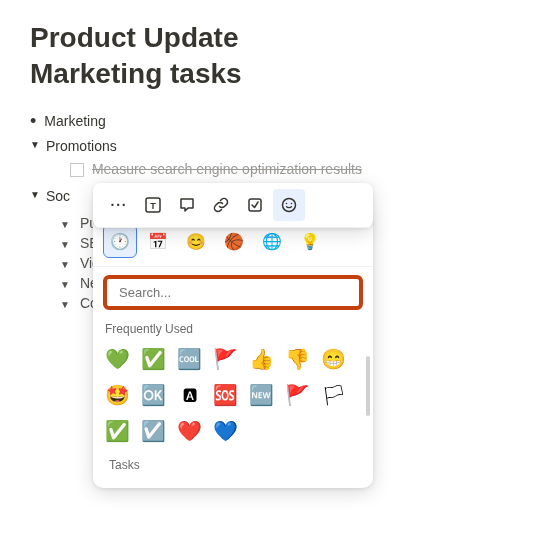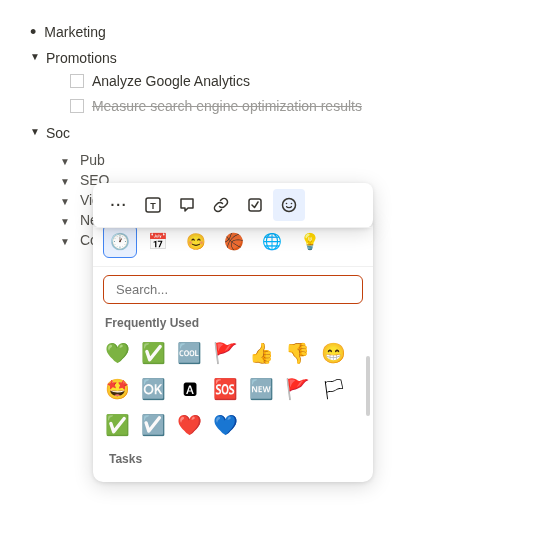--- a/index.html
+++ b/index.html
@@ -156,31 +156,31 @@
     }
 
     .emoji-cat-btn.active {
       background: #e8f0fe;
       border: 1px solid #4285f4;
     }
 
     .emoji-search {
       margin: 8px 10px;
       padding: 6px 12px;
-      border: 1px solid #c2410c;
+      border: 4px solid #c2410c;
       border-radius: 6px;
       font-size: 13px;
       color: #9b9a97;
       width: calc(100% - 20px);
       outline: none;
     }
 
     .emoji-section-title {
       font-size: 12px;
-      font-weight: 700;
+      font-weight: 400;
       color: #6b6b6b;
       padding: 4px 12px 6px;
     }
 
     .emoji-grid {
       display: flex;
       flex-wrap: wrap;
       padding: 0 8px;
       gap: 2px;
     }
@@ -203,37 +203,37 @@
       width: 4px;
       height: 60px;
       background: #d0d0d0;
       border-radius: 2px;
     }
   </style>
 </head>
 <body>
 
 <div class="main-content">
+  <h1 class="page-title">
+    <span>Product Update</span><br>
+    <span>Marketing tasks</span>
+  </h1>
 
   <ul class="outline-list">
 
     <li class="outline-item">
       <span class="bullet">•</span>
       <span class="item-text">Marketing</span>
     </li>
 
     <li class="outline-item">
       <span class="triangle open"></span>
       <div>
         <span class="item-text">Promotions</span>
         <ul class="sub-list">
-          <li class="checkbox-item">
-            <div class="checkbox"></div>
-            <span class="item-text">Analyze Google Analytics</span>
-          </li>
           <li class="checkbox-item">
             <div class="checkbox"></div>
             <span class="item-text strikethrough">Measure search engine optimization results</span>
           </li>
         </ul>
       </div>
     </li>
 
     <li class="outline-item">
       <span class="triangle open"></span>

